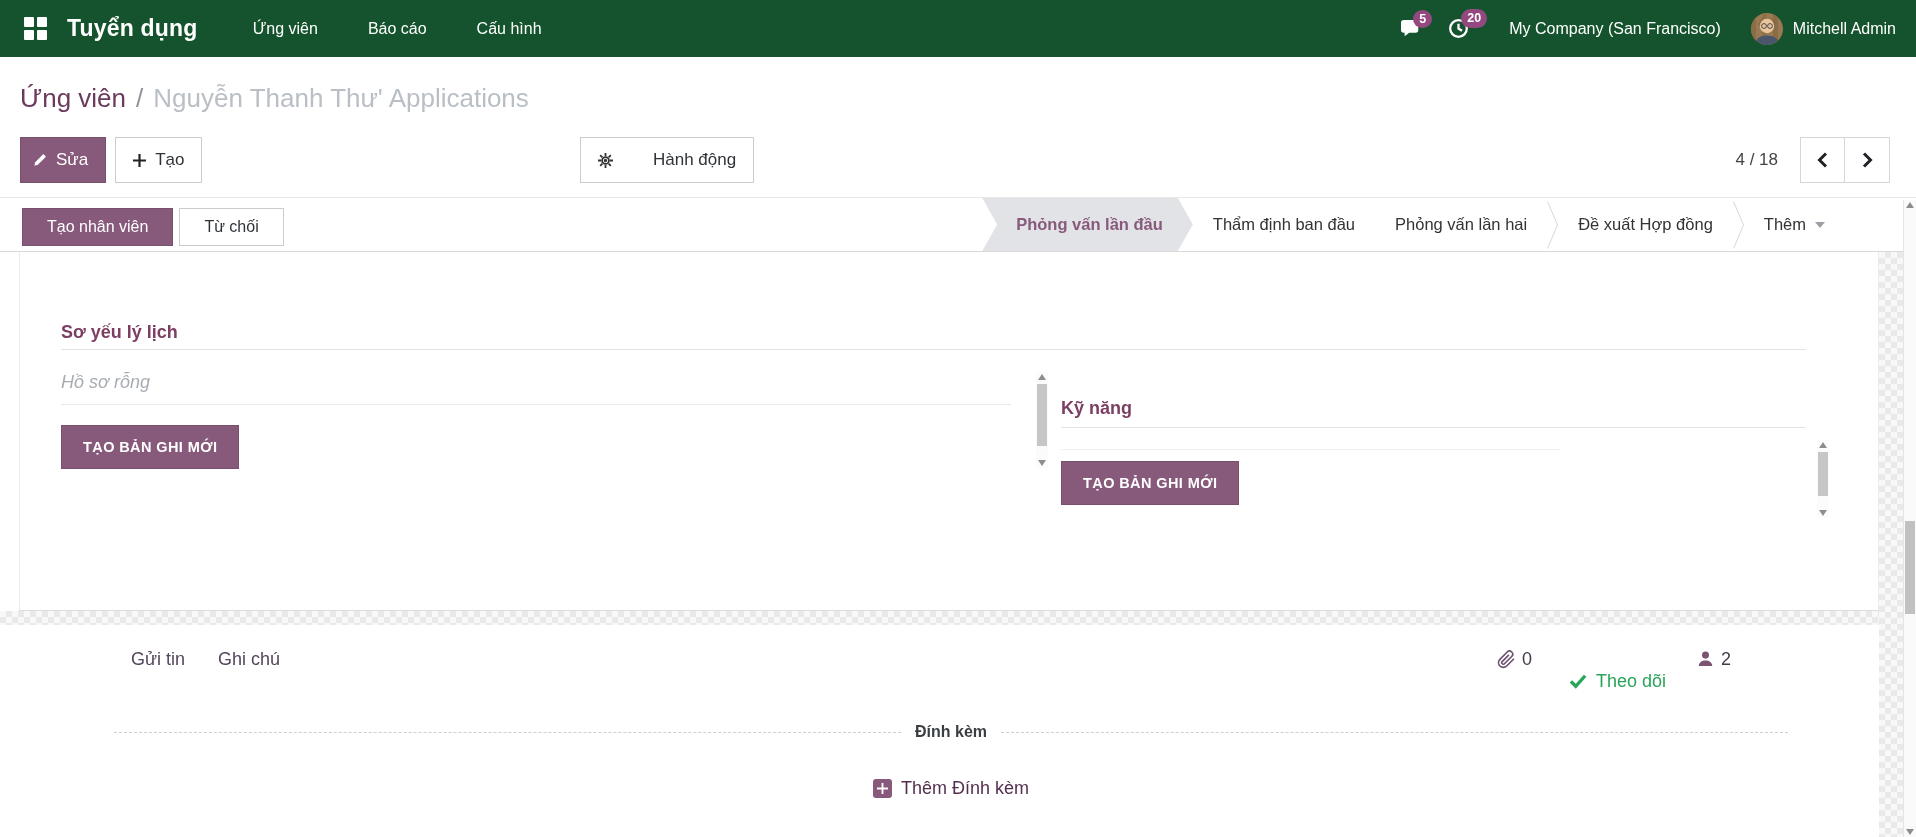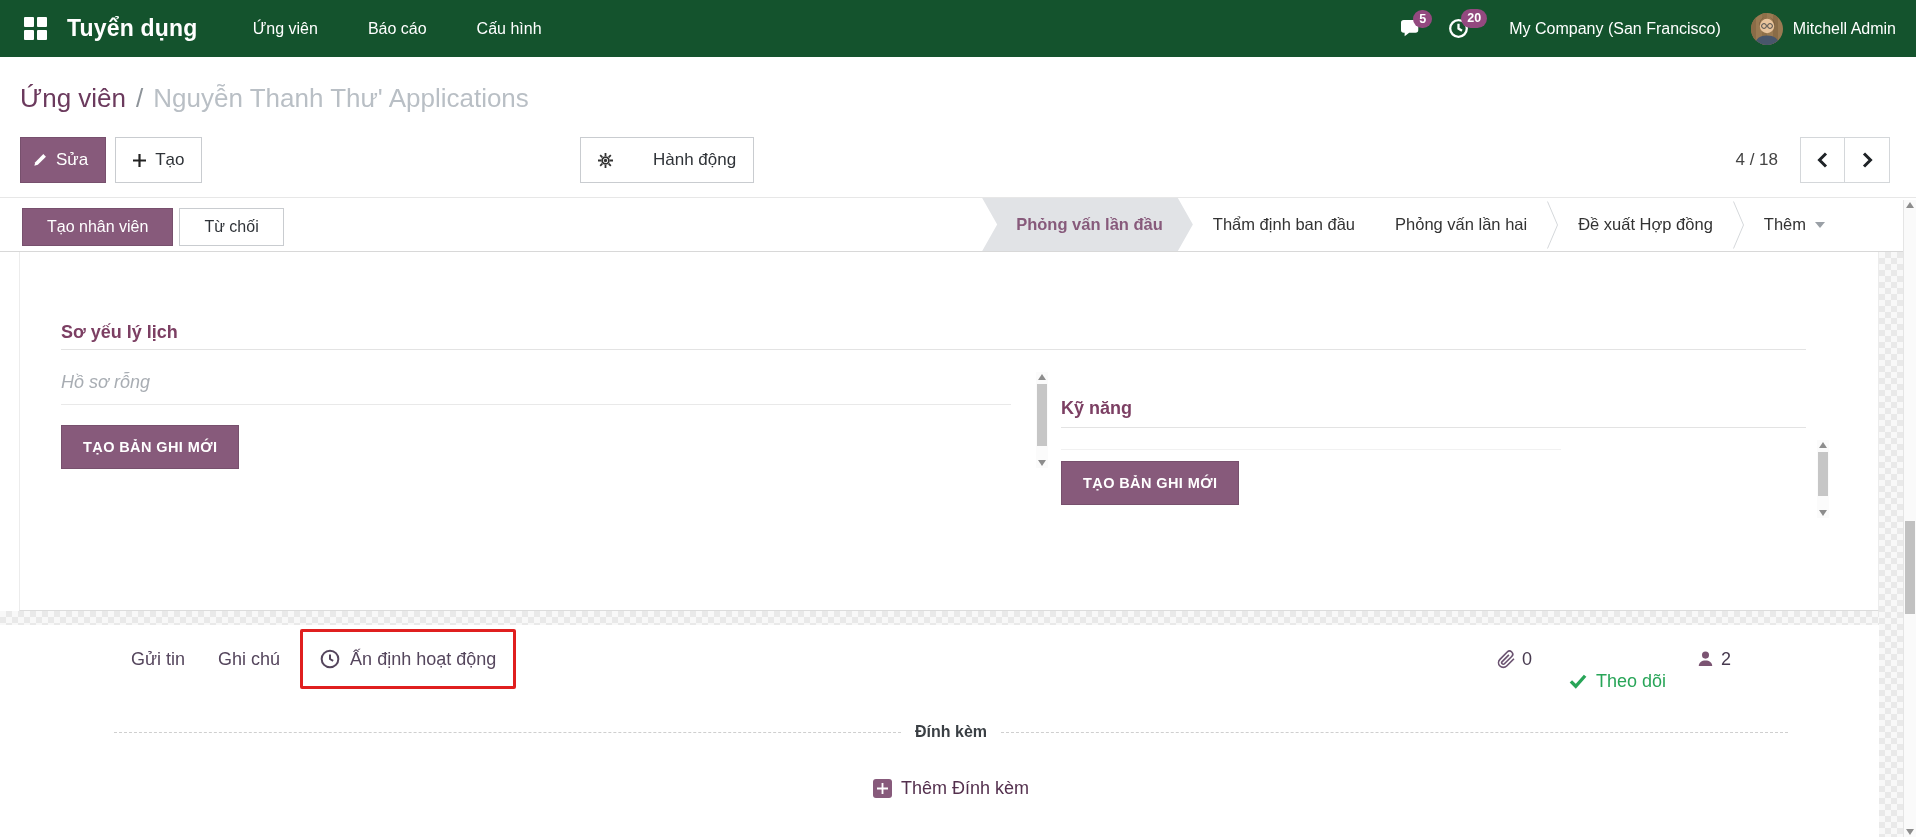--- a/index.html
+++ b/index.html
@@ -268,31 +268,20 @@
   <div class="track">
       <div class="thumb"></div>
     </div>
   <span class="tri-down"></span>
 </div>
 
 <div class="chatter">
   <div class="chatter-topbar">
     <div class="chat-link">Gửi tin</div>
     <div class="chat-link">Ghi chú</div>
-    <div class="annotation-box">
-      <div class="chat-link">
-        <span>
-          <svg width="20" height="20" viewBox="0 0 24 24" fill="none" stroke="#55465d" stroke-width="2.4">
-              <circle cx="12" cy="12" r="10"></circle>
-              <path d="M12 6.5V12l3.8 2.3"></path>
-            </svg>
-        </span>
-        <span>Ấn định hoạt động</span>
-      </div>
-    </div>
     <div class="chatter-right">
       <span>
         <svg width="19" height="19" viewBox="0 0 24 24" fill="none" stroke="#6a5270" stroke-width="2.1">
             <path d="M21.4 11.05l-9.19 9.19a6 6 0 0 1-8.49-8.49l9.19-9.19a4 4 0 0 1 5.66 5.66l-9.2 9.19a2 2 0 0 1-2.83-2.83l8.49-8.48"></path>
           </svg>
       </span>
       <span class="attach-count">0</span>
       <span class="following">
         <span>
           <svg width="18" height="16" viewBox="0 0 24 20" fill="none" stroke="#28a558" stroke-width="4.5">

